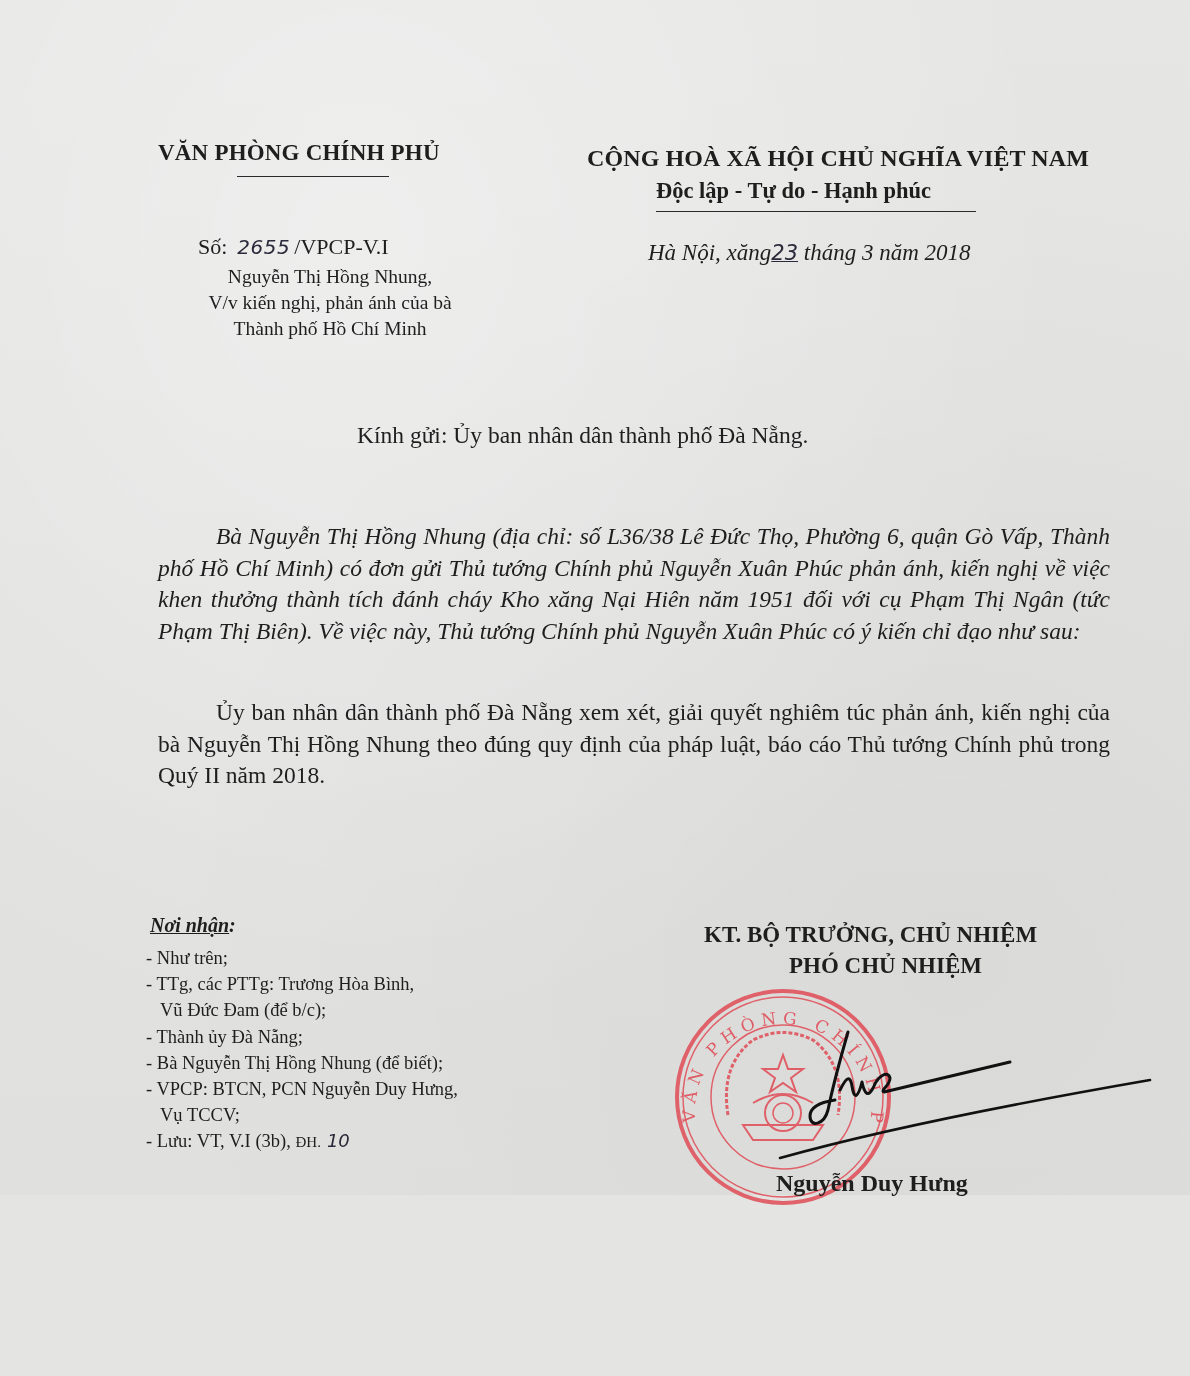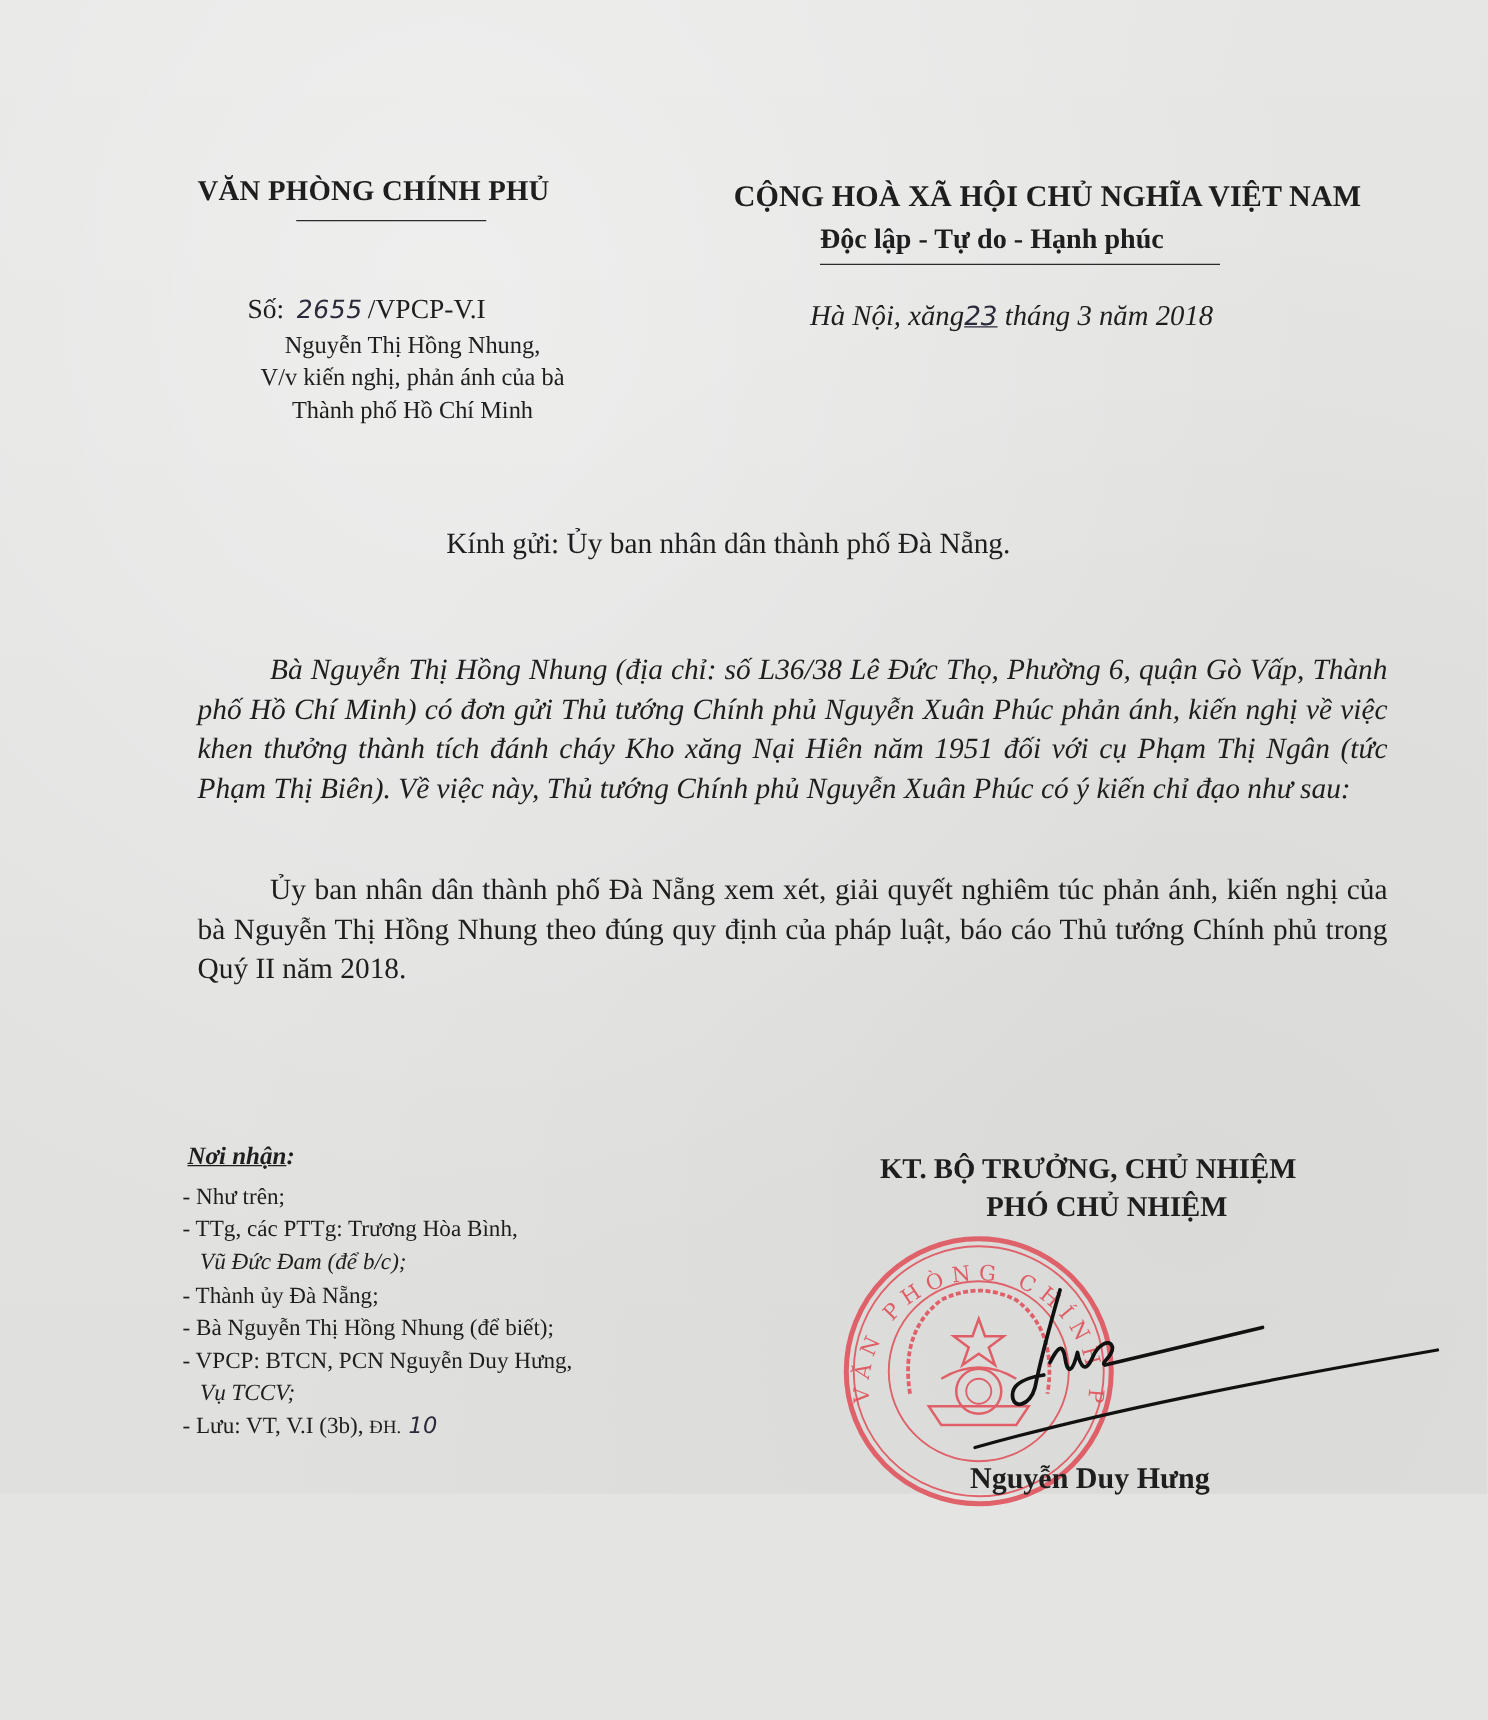--- a/index.html
+++ b/index.html
@@ -95,21 +95,21 @@
       left: 150px; top: 914px;
       font-style: italic; font-weight: bold; font-size: 20px;
     }
     .recv-title .u { text-decoration: underline; text-decoration-thickness: 1px; text-align: center; }
     .recv-list {
       left: 146px; top: 945px; width: 420px;
       font-size: 18.5px; line-height: 26.2px;
       list-style: none; margin: 0; padding: 0;
     }
     .recv-list li { white-space: nowrap; }
-    .recv-list li.cont { padding-left: 14px; font-style: italic; }
+    .recv-list li.cont { padding-left: 14px; }
     .recv-list .hand {
       font-family: "DejaVu Sans", sans-serif; font-style: italic; font-size: 18px;
       color: #2a2a3a; margin-left: 6px;
     }
     .recv-list .small-caps { font-size: 15px; }
 
     
     .sign-title1 {
       left: 704px; top: 922px; font-weight: bold; font-size: 23px; white-space: nowrap;
     }

